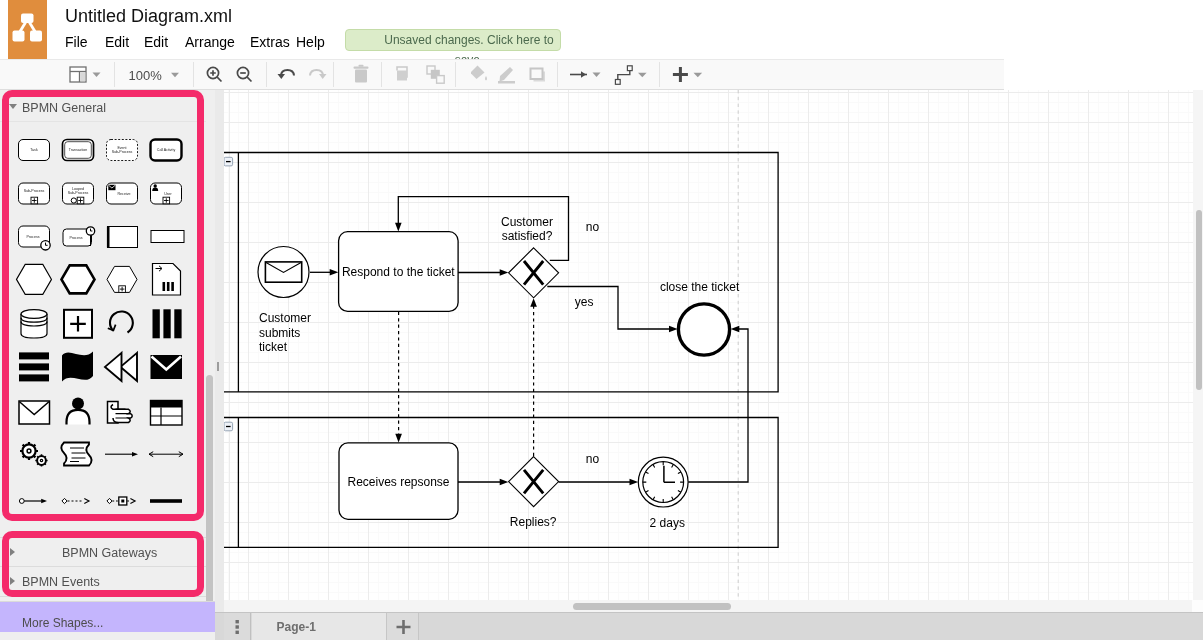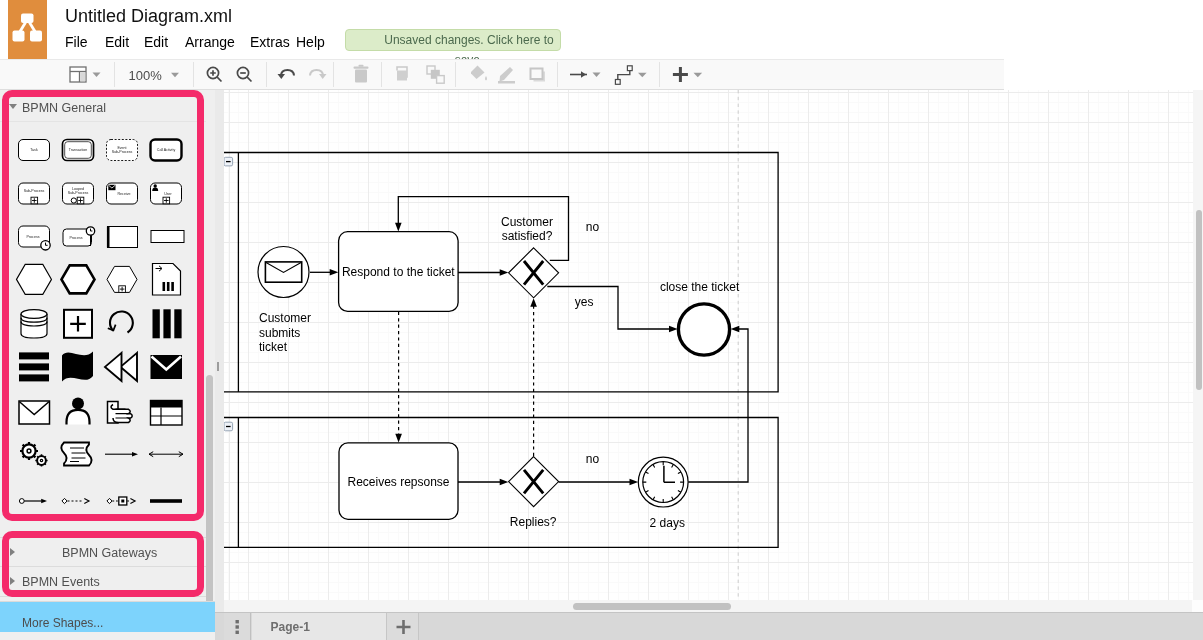--- a/index.html
+++ b/index.html
@@ -15,41 +15,41 @@
 
   
   #toolbar { position:absolute; left:0; top:59px; width:1004px; height:31px; background:#f9f9f9; border-top:1px solid #e9e9e9; border-bottom:1px solid #dedede; }
   .tsep { position:absolute; top:2px; width:1px; height:25px; background:#e3e3e3; }
 
   
   #sidebar { position:absolute; left:0; top:90px; width:215px; height:550px; background:#efefef; }
   #sb-scroll { position:absolute; left:206px; top:375px; width:7px; height:250px; background:#c3c3c3; border-radius:3.5px; }
   .sechead { position:absolute; left:0; width:206px; font-size:12.5px; color:#505050; }
   #splitter { position:absolute; left:215px; top:90px; width:9px; height:550px; background:#eaeaea; }
-  #footer { position:absolute; left:0; top:601px; width:215px; height:31px; background:#7dd3fc; border-top:1px solid #dadada; font-size:12px; color:#4d4d4d; }
+  #footer { position:absolute; left:0; top:601px; width:215px; height:31px; background:#c4b5fd; border-top:1px solid #dadada; font-size:12px; color:#4d4d4d; }
   .pinkbox { position:absolute; border:7px solid #f42a6a; border-radius:10px; pointer-events:none; z-index:50; }
 
   
   #canvas { position:absolute; left:224px; top:90px; width:979px; height:510px; background-color:#fff;
     background-image:
       repeating-linear-gradient(90deg, #ececec 0 1px, transparent 1px 40px),
       repeating-linear-gradient(180deg, #ececec 0 1px, transparent 1px 40px),
       repeating-linear-gradient(90deg, #fafafa 0 1px, transparent 1px 10px),
       repeating-linear-gradient(180deg, #fafafa 0 1px, transparent 1px 10px);
     background-position: 24px 0, 0 32px, 4px 0, 0 2px;
   }
   #diagram { position:absolute; left:0; top:0; }
 
   
   #strip { position:absolute; left:224px; top:600px; width:979px; height:12px; background:#f4f4f4; }
   #strip2 { position:absolute; left:1192px; top:600px; width:11px; height:12px; background:#fdfdfd; }
   #vtrack { position:absolute; left:1193px; top:90px; width:10px; height:510px; background:#f5f5f5; }
   #tabbar { position:absolute; left:215px; top:612px; width:988px; height:28px; background:#d8d8d8; border-top:1px solid #c4c4c4; }
   #dotsbtn { position:absolute; left:8.5px; top:0px; width:27px; height:28px; background:#dbdbdb; border-right:1px solid #c0c0c0; }
-  #page1tab { position:absolute; left:36.5px; top:0px; width:134px; height:28px; background:#e7e7e7; font-size:12px; font-weight:bold; color:#6e6e6e; line-height:28px; padding-left:19px; }
+  #page1tab { position:absolute; left:36.5px; top:0px; width:134px; height:28px; background:#e7e7e7; font-size:12px; font-weight:bold; color:#6e6e6e; line-height:28px; padding-left:25px; }
   #plusbtn { position:absolute; left:170.5px; top:0px; width:33px; height:28px; background:#dcdcdc; border-left:1px solid #c6c6c6; border-right:1px solid #c6c6c6; }
 
   
   #vthumb { position:absolute; left:1196px; top:210px; width:6px; height:180px; background:#c1c1c1; border-radius:3px; }
   #hthumb { position:absolute; left:573px; top:602.5px; width:158px; height:7px; background:#c1c1c1; border-radius:3.5px; }
 </style>
 </head>
 <body>
 <div id="app">
 

